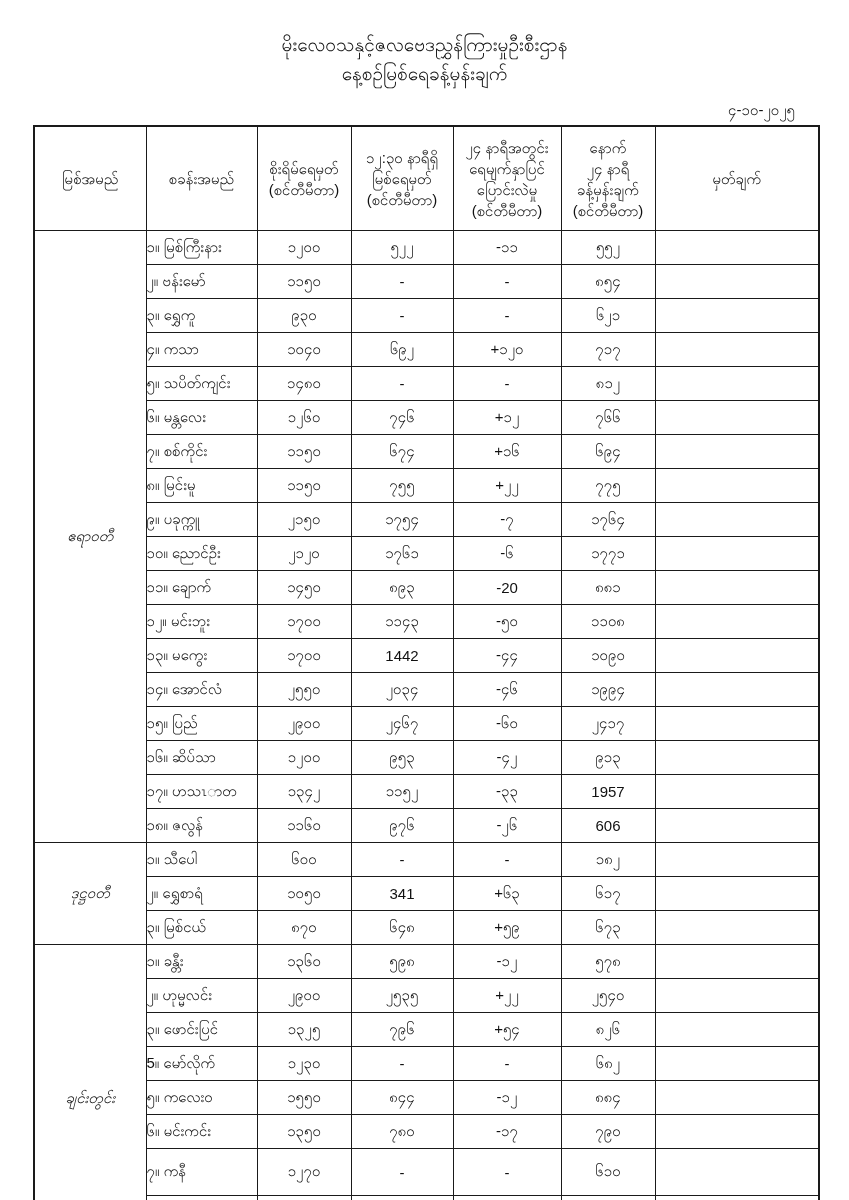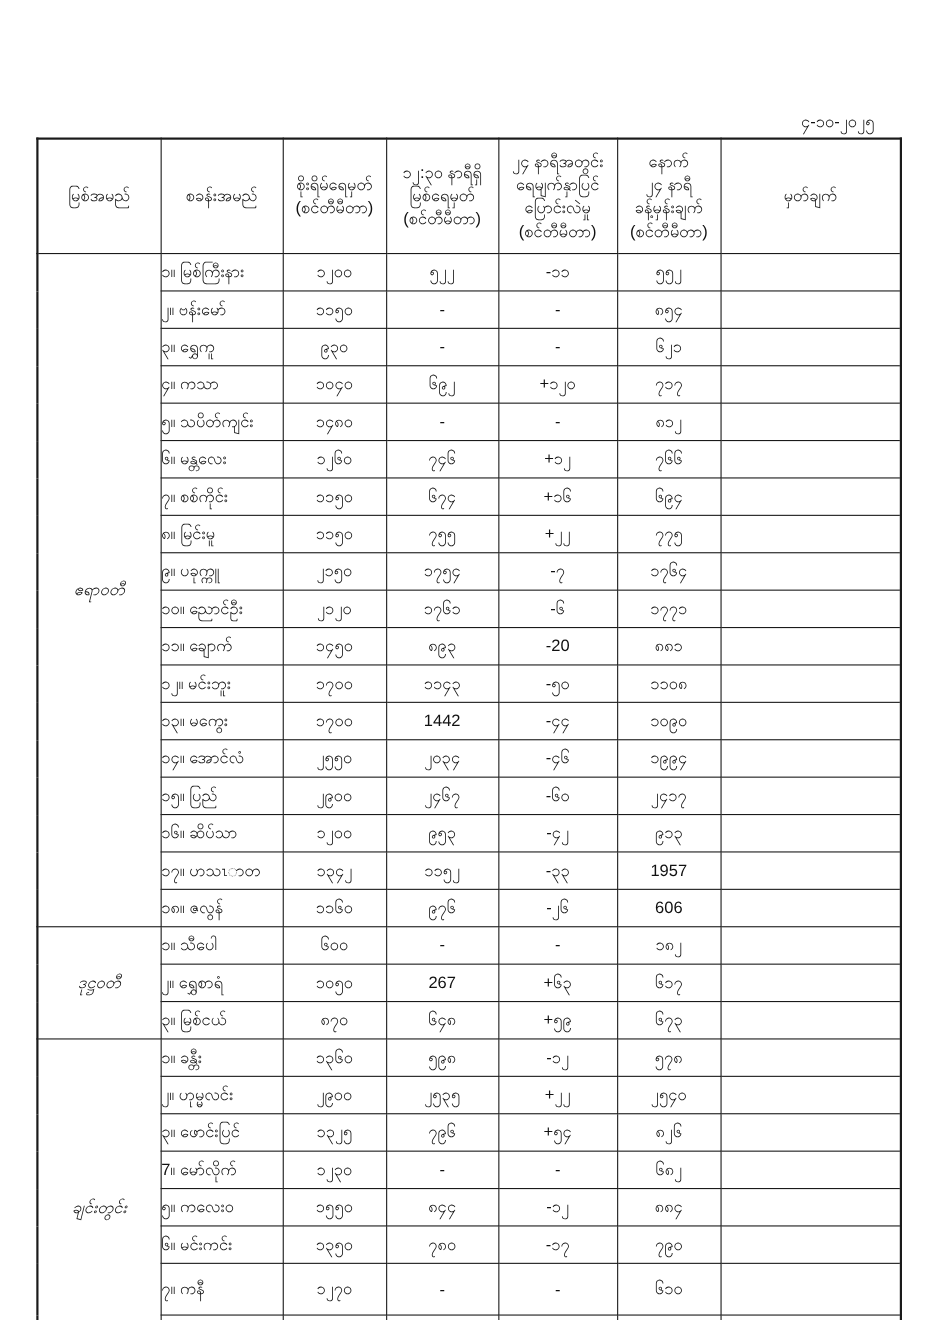--- a/index.html
+++ b/index.html
@@ -46,20 +46,24 @@
   .remark-cell{ background:#fff; }
   col.c1{width:112px} col.c2{width:111px} col.c3{width:94px}
   col.c4{width:102px} col.c5{width:108px} col.c6{width:94px}
   col.c7{width:164px}
 </style>
 </head>
 <body>
 
 <div class="page">
 
+  <div class="titles">
+    <div class="title-line">မိုးလေဝသနှင့်ဇလဗေဒညွှန်ကြားမှုဦးစီးဌာန</div>
+    <div class="title-line">နေ့စဉ်မြစ်ရေခန့်မှန်းချက်</div>
+  </div>
 
   <div class="date-line">၄-၁၀-၂၀၂၅</div>
 
   <table class="river-table">
     <colgroup>
       <col class="c1">
         <col class="c2">
         <col class="c3">
         <col class="c4">
       <col class="c5">
@@ -237,21 +241,21 @@
           <td class="station-cell">၁။ သီပေါ</td>
           <td class="num-cell">၆၀၀</td>
           <td class="num-cell">-</td>
           <td class="num-cell">-</td>
           <td class="num-cell">၁၈၂</td>
           <td class="remark-cell"></td>
         </tr>
         <tr>
           <td class="station-cell">၂။ ရွှေစာရံ</td>
           <td class="num-cell">၁၀၅၀</td>
-          <td class="num-cell">267</td>
+          <td class="num-cell">341</td>
           <td class="num-cell">+၆၃</td>
           <td class="num-cell">၆၁၇</td>
           <td class="remark-cell"></td>
         </tr>
         <tr>
           <td class="station-cell">၃။ မြစ်ငယ်</td>
           <td class="num-cell">၈၇၀</td>
           <td class="num-cell">၆၄၈</td>
           <td class="num-cell">+၅၉</td>
           <td class="num-cell">၆၇၃</td>
@@ -276,21 +280,21 @@
         </tr>
         <tr>
           <td class="station-cell">၃။ ဖောင်းပြင်</td>
           <td class="num-cell">၁၃၂၅</td>
           <td class="num-cell">၇၉၆</td>
           <td class="num-cell">+၅၄</td>
           <td class="num-cell">၈၂၆</td>
           <td class="remark-cell"></td>
         </tr>
         <tr>
-          <td class="station-cell">7။ မော်လိုက်</td>
+          <td class="station-cell">5။ မော်လိုက်</td>
           <td class="num-cell">၁၂၃၀</td>
           <td class="num-cell">-</td>
           <td class="num-cell">-</td>
           <td class="num-cell">၆၈၂</td>
           <td class="remark-cell"></td>
         </tr>
         <tr>
           <td class="station-cell">၅။ ကလေးဝ</td>
           <td class="num-cell">၁၅၅၀</td>
           <td class="num-cell">၈၄၄</td>

